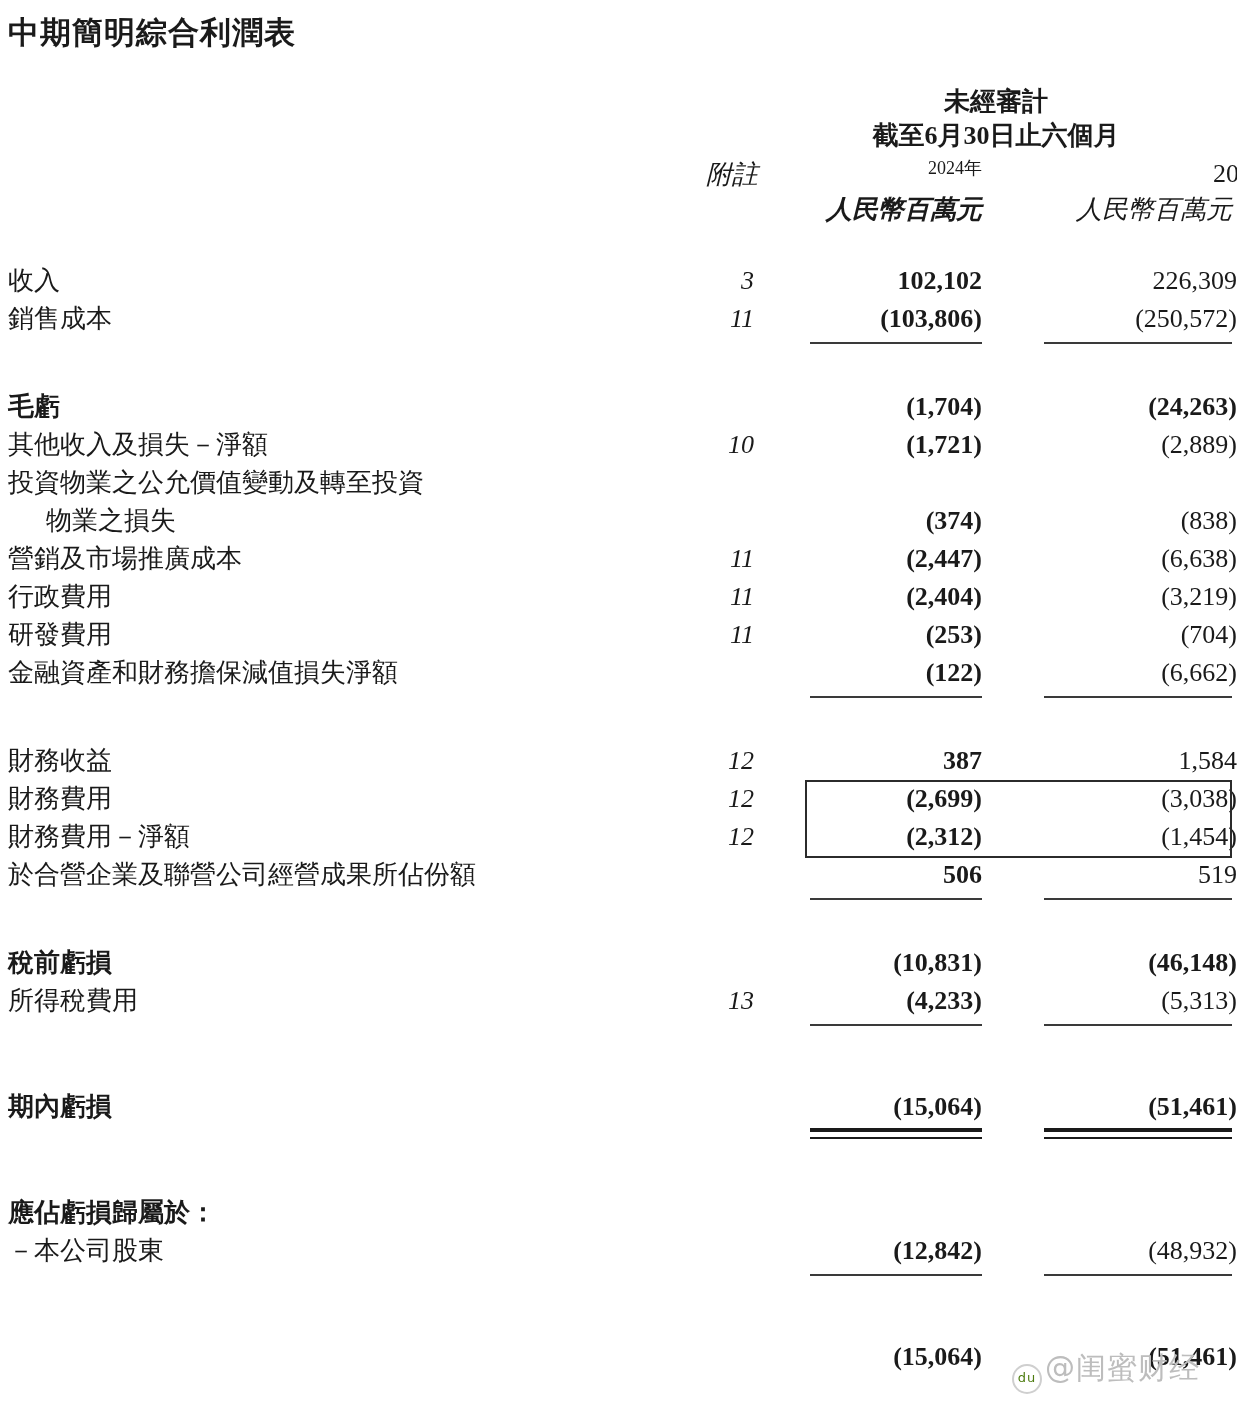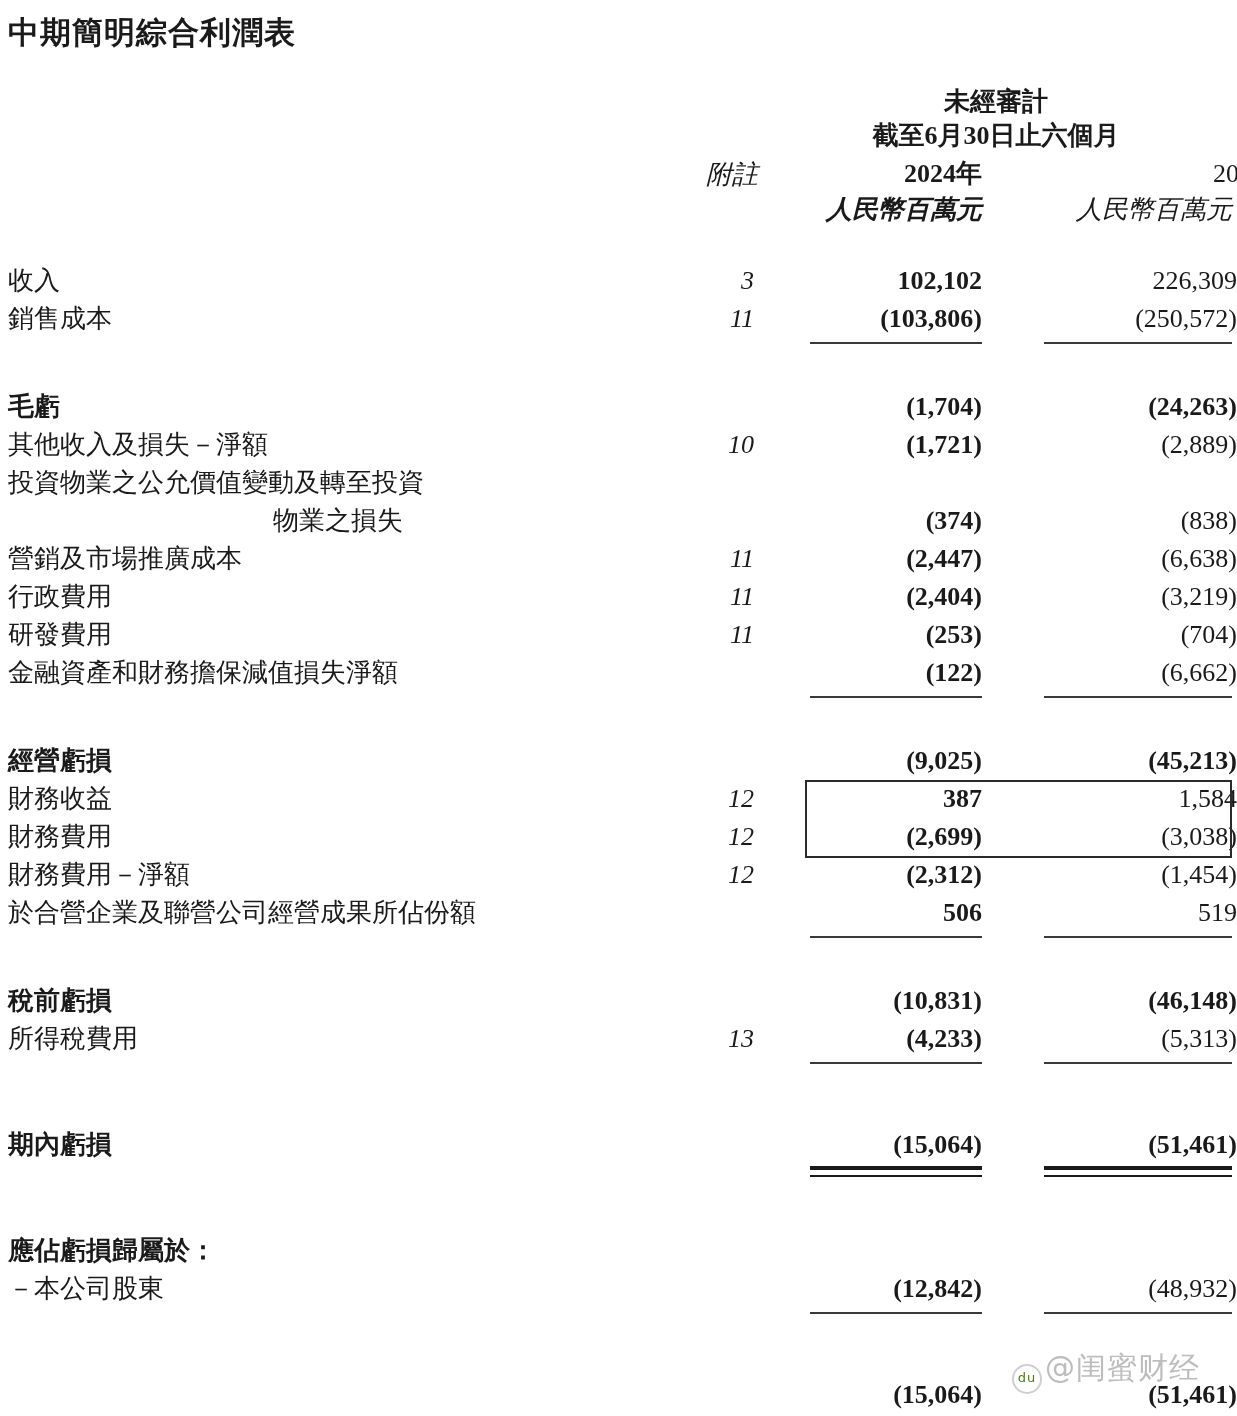--- a/index.html
+++ b/index.html
@@ -73,22 +73,22 @@
     font-style: italic;
     font-size: 26px;
     white-space: nowrap;
   }
   .hdr-y2024 {
     position: absolute;
     left: 800px;
     width: 182px;
     top: 74px;
     text-align: right;
-    font-weight: bold;
-    font-size: 26px;
+    font-weight: normal;
+    font-size: 18px;
     white-space: nowrap;
   }
   .hdr-y2023 {
     position: absolute;
     left: 1099px;
     width: 192px;
     top: 74px;
     text-align: right;
     font-size: 26px;
     white-space: nowrap;
@@ -136,22 +136,21 @@
   col.c-gap1  { width: 42px; }
   col.c-v24   { width: 182px; }
   col.c-gap2  { width: 48px; }
   col.c-v23   { width: 207px; }
 
   td.label {
     padding-left: 8px;
     white-space: nowrap;
   }
   td.label.indent {
-    padding-left: 66px;
-    text-align: center;
+    padding-left: 46px;
   }
   td.note {
     text-align: right;
     font-style: italic;
     padding-right: 4px;
   }
   td.v24 {
     text-align: right;
     font-weight: bold;
   }
@@ -380,28 +379,20 @@
         <td></td>
         <td class="rule-23">
             <div class="rule-box single"></div>
           </td>
       </tr>
 
       <tr class="spacer">
           <td colspan="6"></td>
         </tr>
 
-      <tr class="bold">
-        <td class="label">經營虧損</td>
-        <td class="note"></td>
-        <td></td>
-        <td class="v24">(9,025)</td>
-        <td></td>
-        <td class="v23">(45,213)</td>
-      </tr>
 
       <tr>
         <td class="label">財務收益</td>
         <td class="note">12</td>
         <td></td>
         <td class="v24">387</td>
         <td></td>
         <td class="v23">1,584</td>
       </tr>
 

